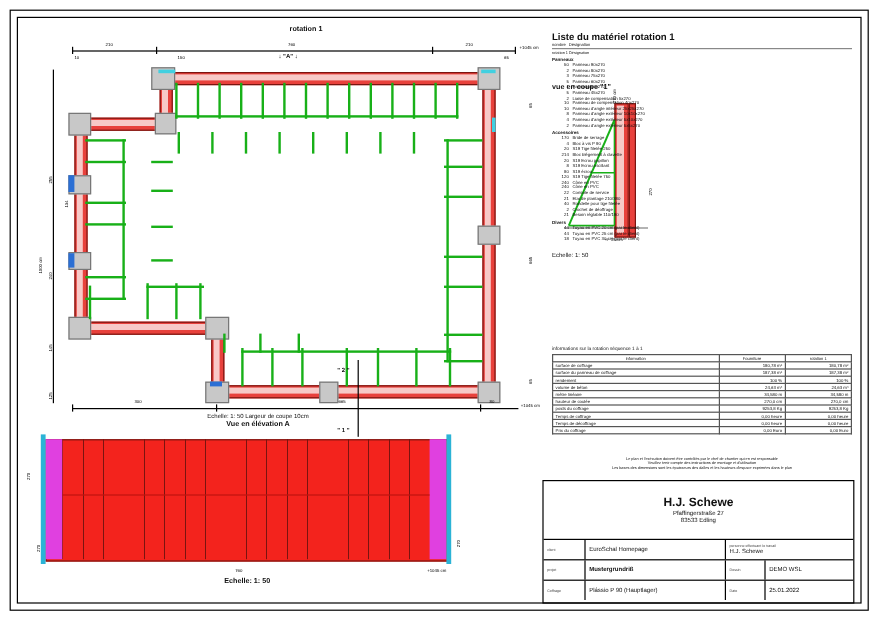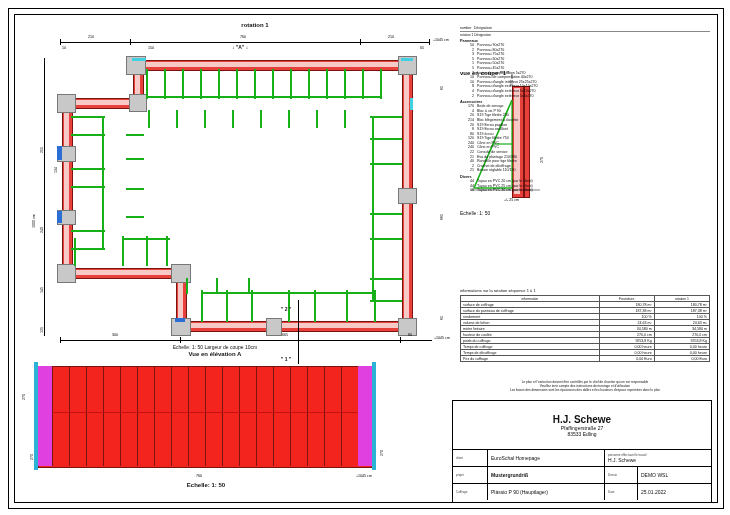--- a/index.html
+++ b/index.html
@@ -271,20 +271,21 @@
     <div class="abs" style="left:26px;top:60px;width:306px;height:1px;background:#c01410;"></div>
     <div class="dimtxt rot90" style="left:4px;top:108px;">270</div>
     <div class="dimtxt rot90" style="left:354px;top:104px;">270</div>
     <div class="dimtxt" style="left:170px;top:122px;">760</div>
     <div class="dimtxt" style="left:330px;top:122px;">+1045 cm</div>
     <div class="abs md bold ctr" style="left:120px;top:130px;width:120px;">Echelle: 1: 50</div>
   </div>
   <div class="dimtxt rot90" style="left:22px;top:400px;">270</div>
 
   <div class="abs" id="matList">
+    <div class="listtitle">Liste du matériel  rotation 1</div>
     <div class="lhdr">
       <div class="q">nombre</div>
       <div class="d">Désignation</div>
     </div>
     <div id="matGroups">
         <div class="xtiny">rotation 1   Désignation</div>
         <div class="lgrouphdr">Panneaux</div>
         <div class="lrow">
           <div class="q">50</div>
           <div class="d">Panneau 90x270</div>

